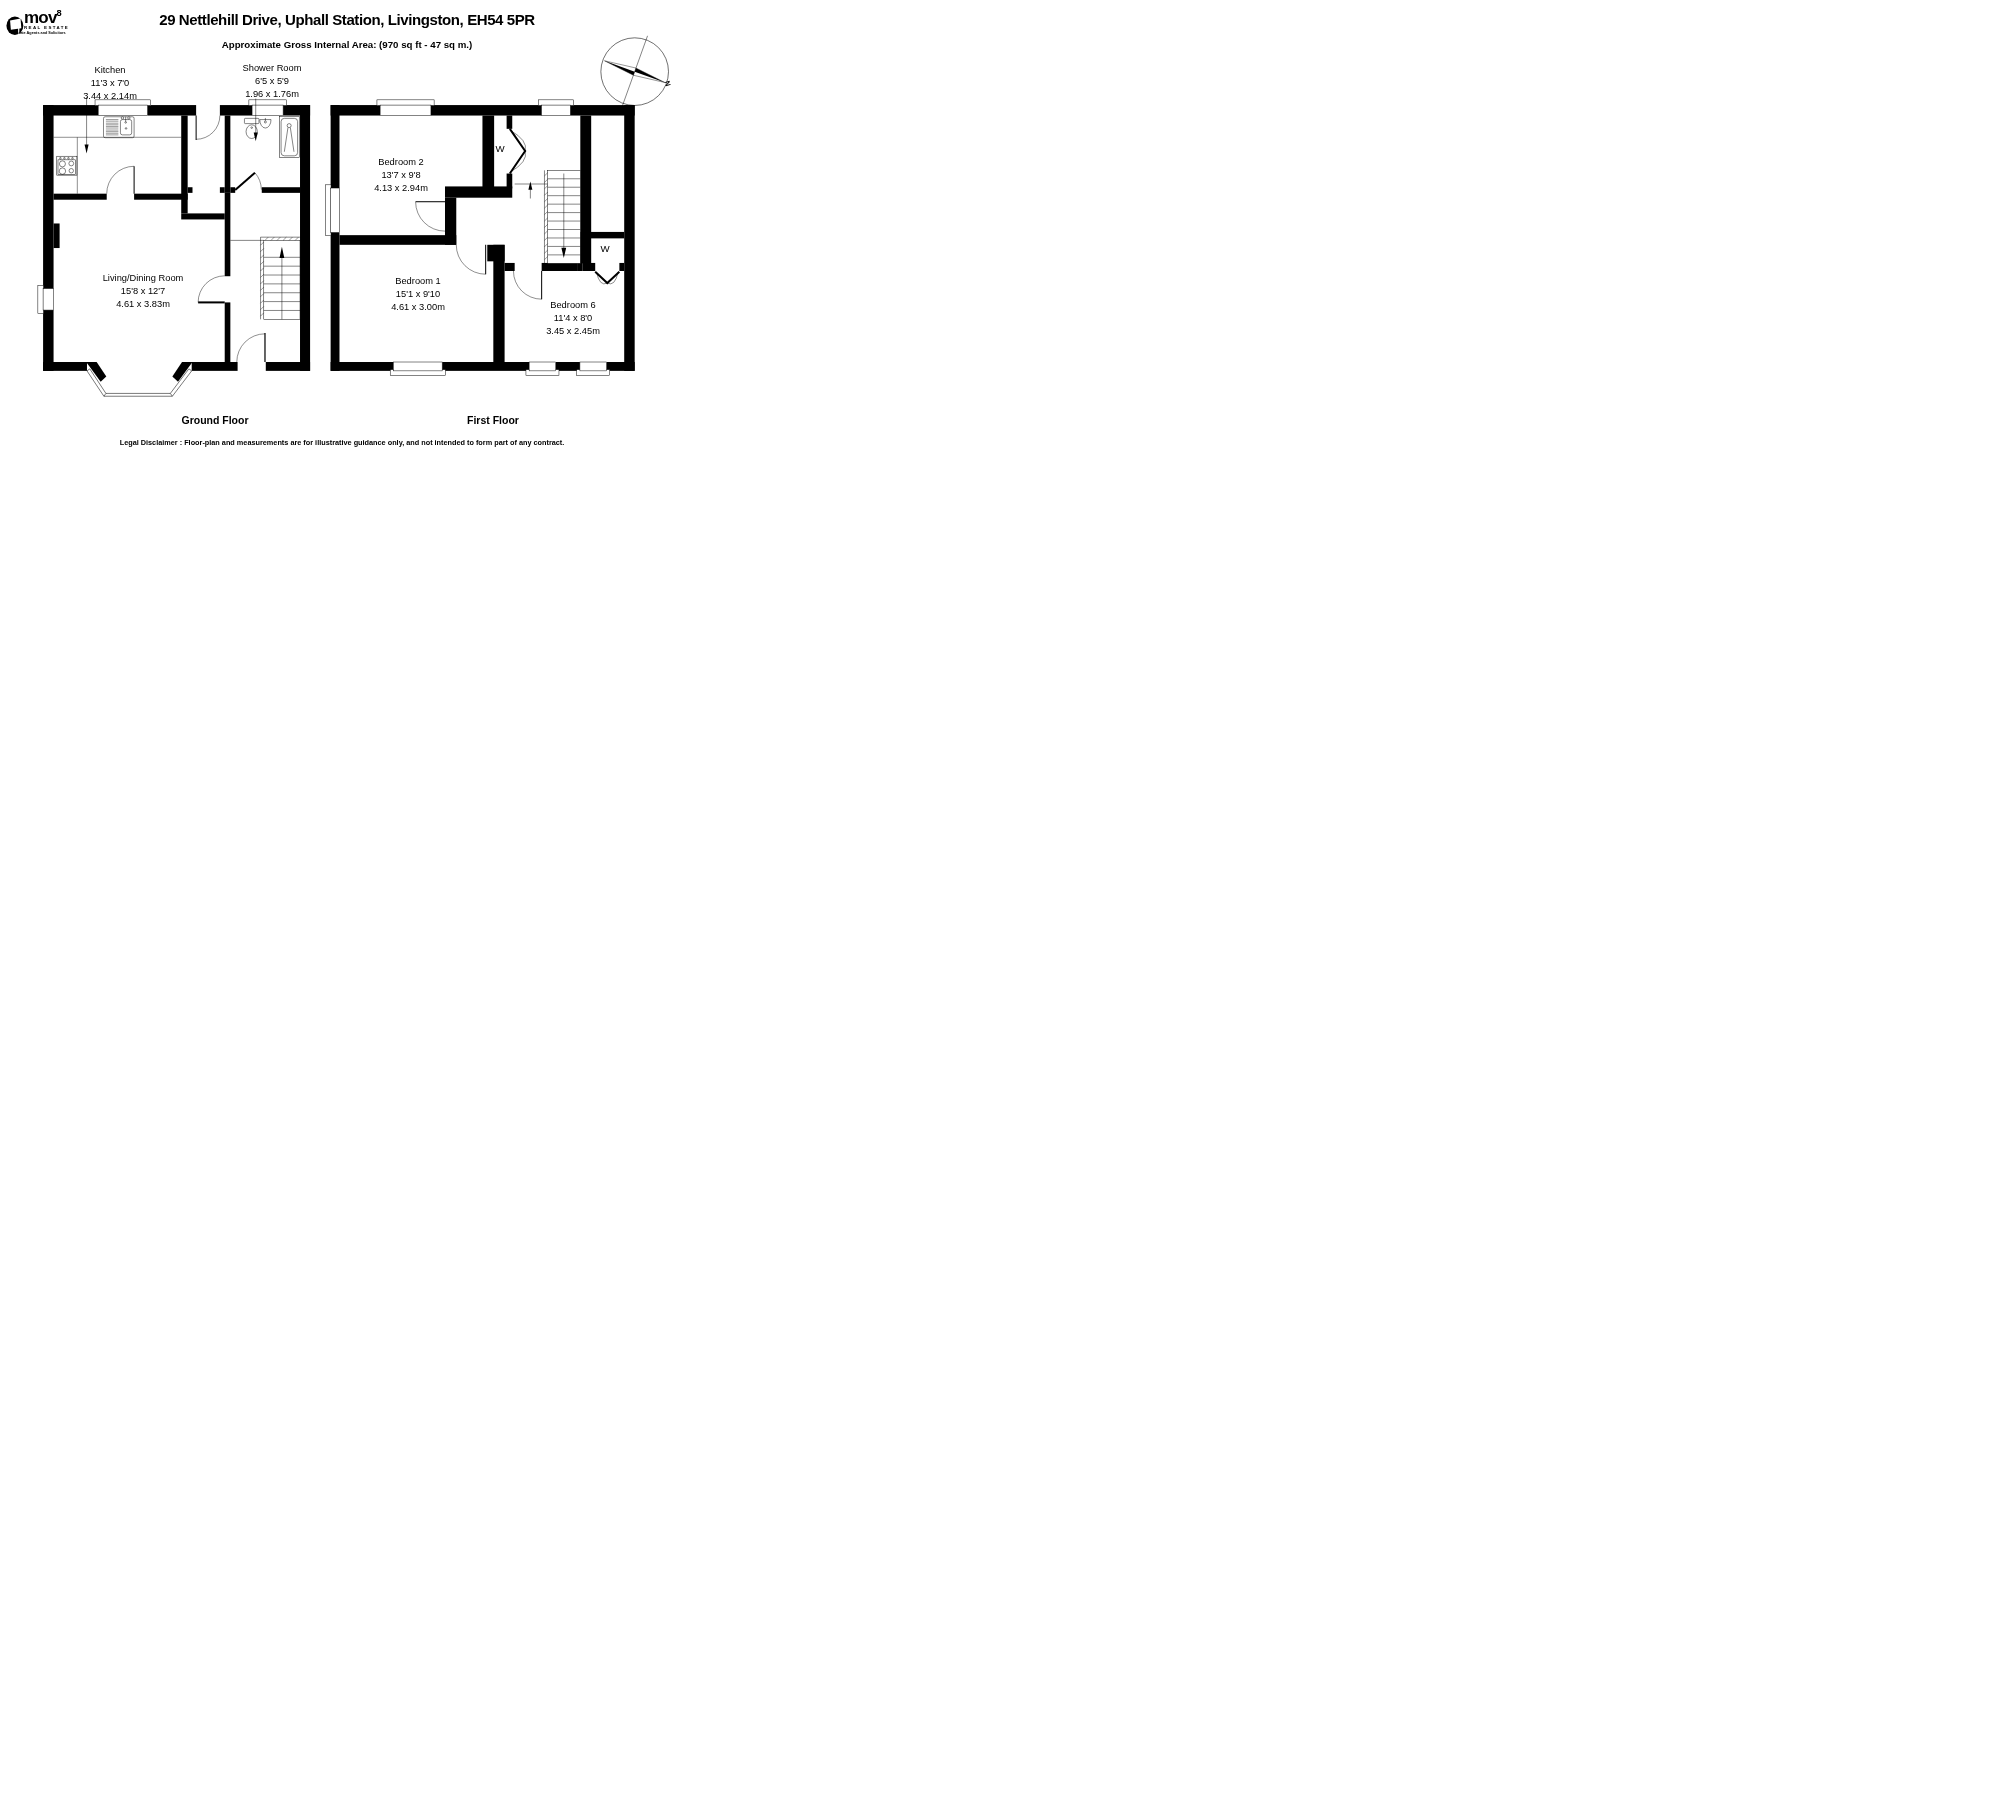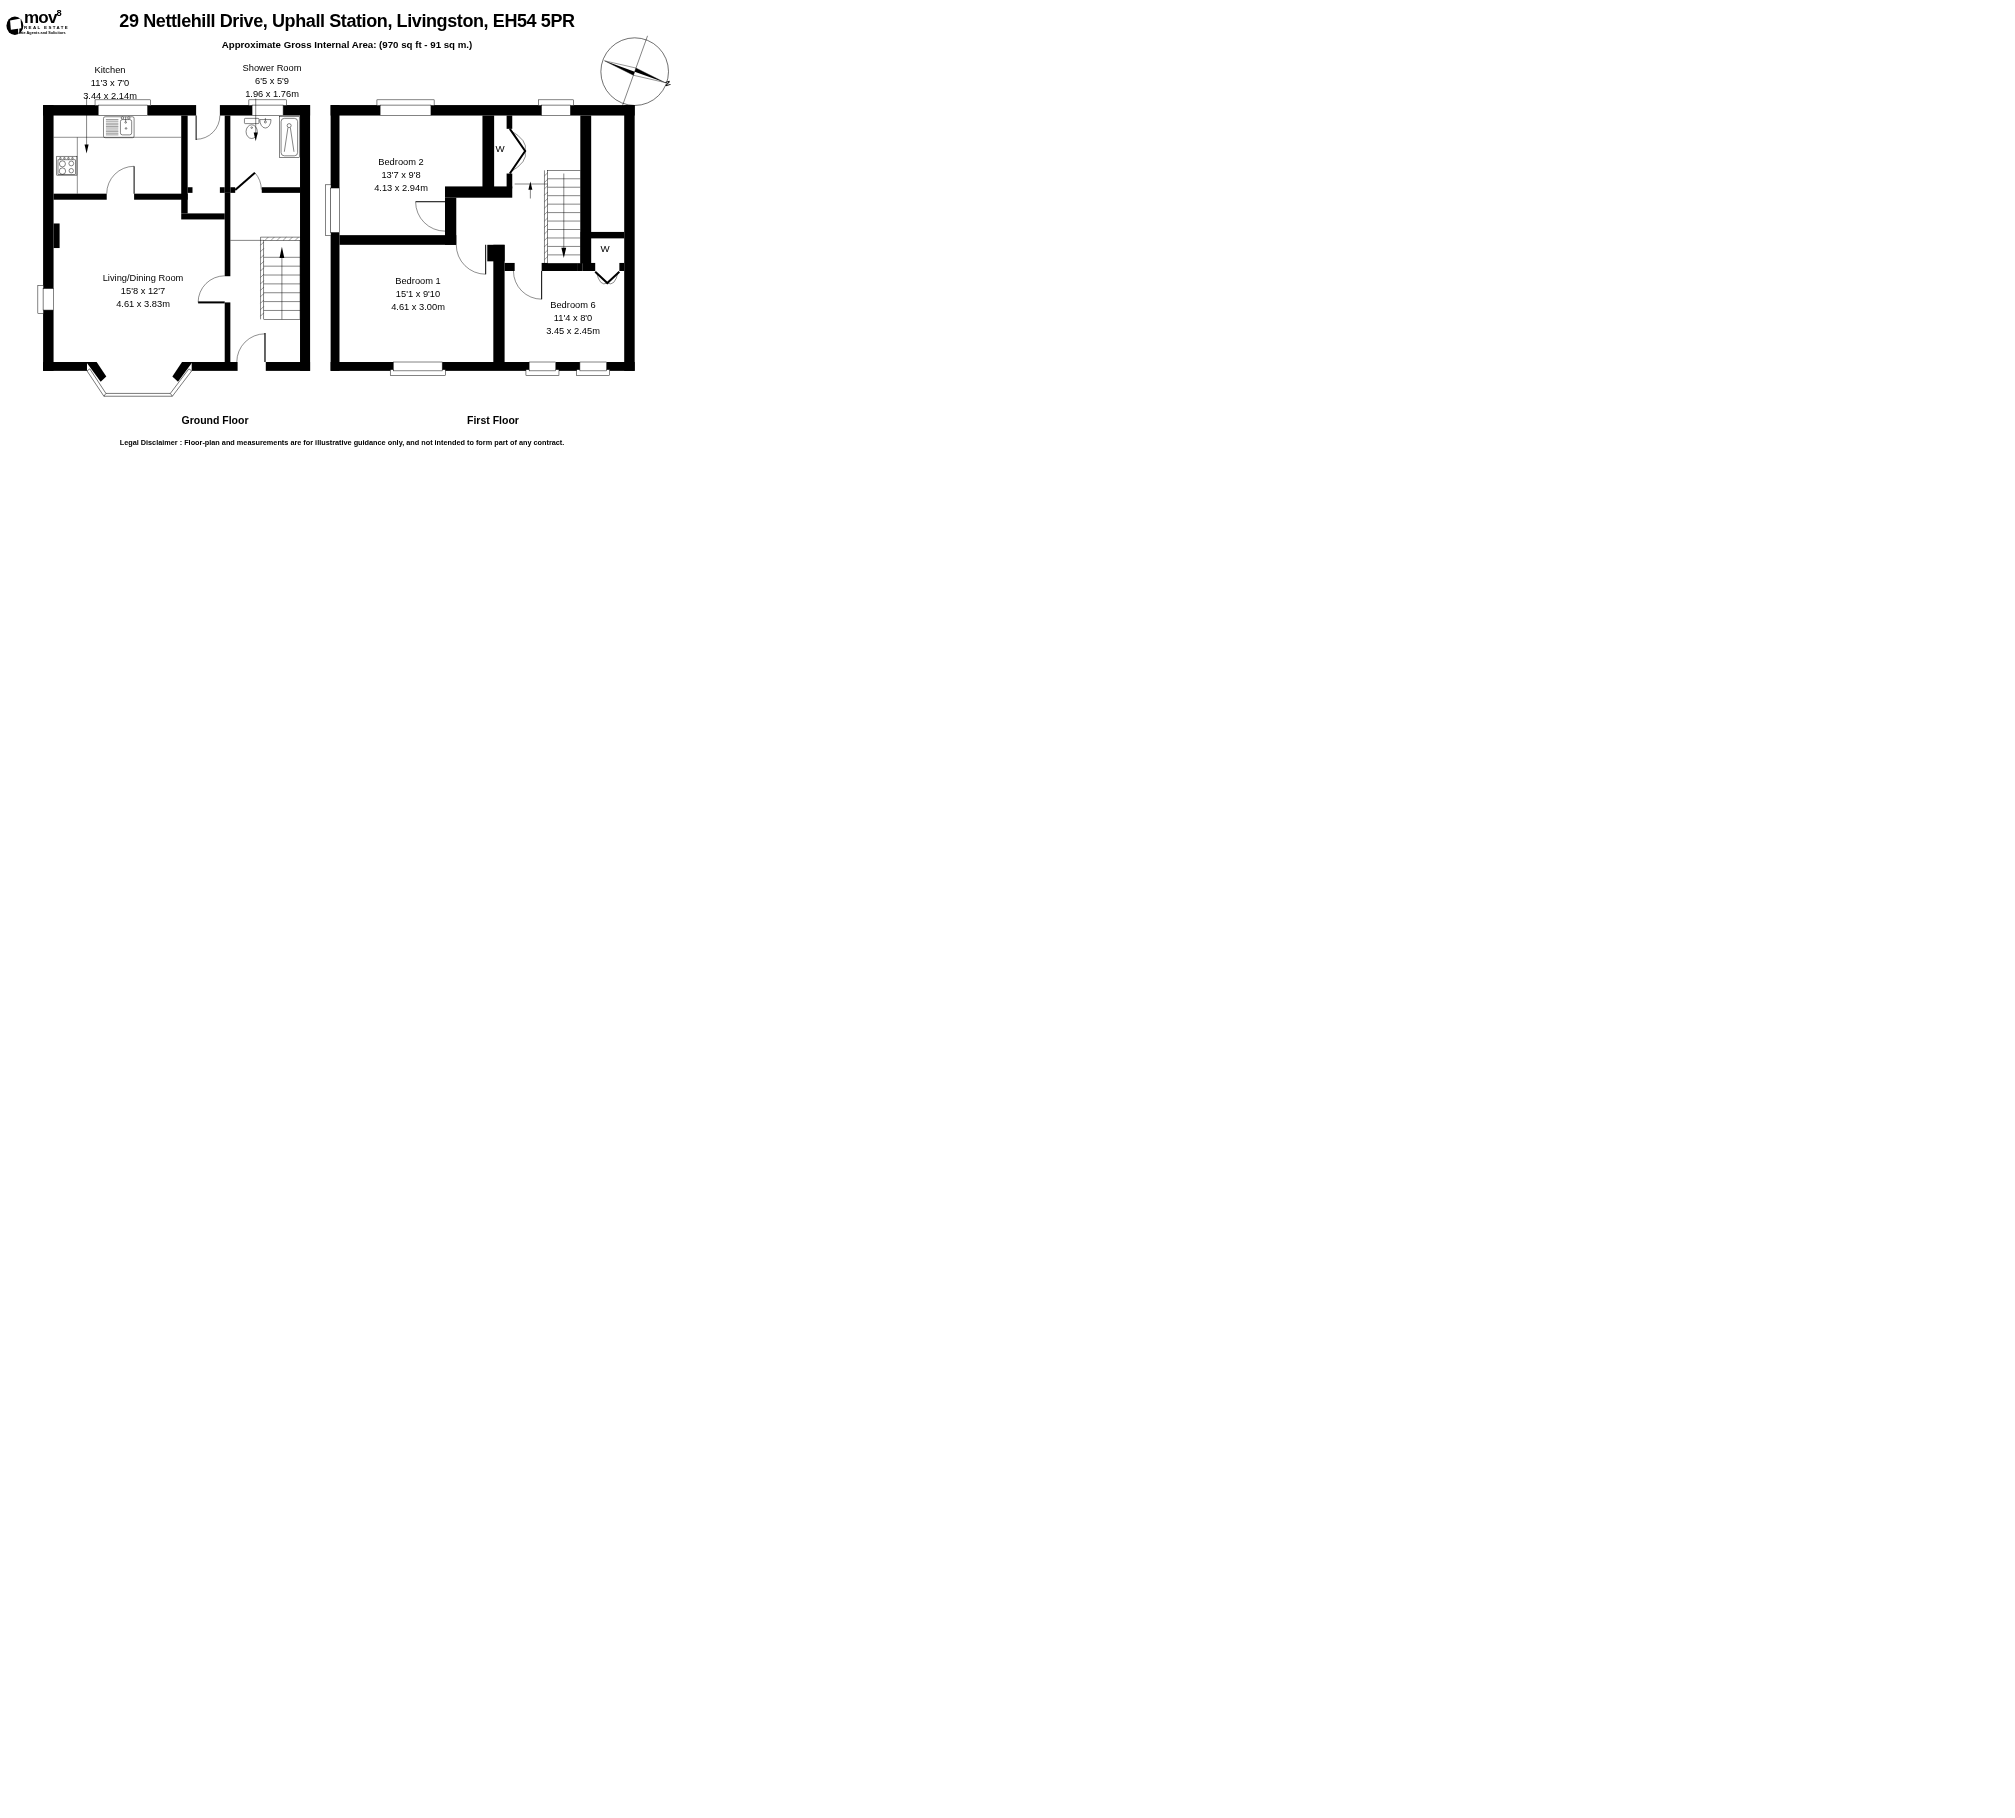--- a/index.html
+++ b/index.html
@@ -1,21 +1,21 @@
 <!DOCTYPE html>
 <html style="font-size:6.4px"><head>
 <meta charset="utf-8">
 <style>
   html,body{margin:0;padding:0;background:#ffffff;}
   .page{position:relative;width:683px;height:455px;background:#fff;overflow:hidden;
         font-family:"Liberation Sans", sans-serif;color:#000;}
   svg{position:absolute;left:0;top:0;}
   .abs{position:absolute;}
   .ctr{transform:translateX(-50%);text-align:center;white-space:nowrap;}
-  .title{font-size:18px;font-weight:bold;letter-spacing:-0.4px;}
+  .title{font-size:15px;font-weight:bold;letter-spacing:-0.4px;}
   .subtitle{font-size:9.7px;font-weight:bold;}
   .room-label{font-size:9.3px;line-height:13px;}
   .floor-label{font-size:10.5px;font-weight:bold;}
   .disclaimer{font-size:7.3px;font-weight:bold;}
   .wlabel{font-size:9.7px;}
   .nlabel{font-size:7.3px;font-weight:bold;}
   .logo-brand{font-size:17px;font-weight:bold;letter-spacing:-0.8px;line-height:1;}
   .logo-sup{font-size:9.3px;font-weight:bold;}
   .logo-line1{font-size:4.4px;font-weight:bold;letter-spacing:1.4px;}
   .logo-line2{font-size:3.8px;font-weight:bold;}
@@ -293,21 +293,21 @@
   </g>
 </svg>
 
   <div class="abs" style="left:24px;top:8px;">
     <span class="logo-brand">mov</span><span class="logo-sup" style="vertical-align:7.3px;">8</span>
     <div class="logo-line1" style="margin-top:-1.6px;">REAL ESTATE</div>
     <div class="logo-line2" style="margin-left:-9.7px;margin-top:1.6px;">Estate Agents and Solicitors</div>
   </div>
 
   <div class="abs ctr title" style="left:347px;top:11.3px;">29 Nettlehill Drive, Uphall Station, Livingston, EH54 5PR</div>
-  <div class="abs ctr subtitle" style="left:347px;top:39px;">Approximate Gross Internal Area: (970 sq ft - 91 sq m.)</div>
+  <div class="abs ctr subtitle" style="left:347px;top:39px;">Approximate Gross Internal Area: (970 sq ft - 47 sq m.)</div>
 
   <div class="abs nlabel" style="left:665px;top:79px;transform:rotate(73deg);">N</div>
 
   <div class="abs ctr room-label" style="left:110px;top:64px;">
     <div>Kitchen</div>
     <div>11'3 x 7'0</div>
     <div>3.44 x 2.14m</div>
   </div>
 
   <div class="abs ctr room-label" style="left:272px;top:62px;">

